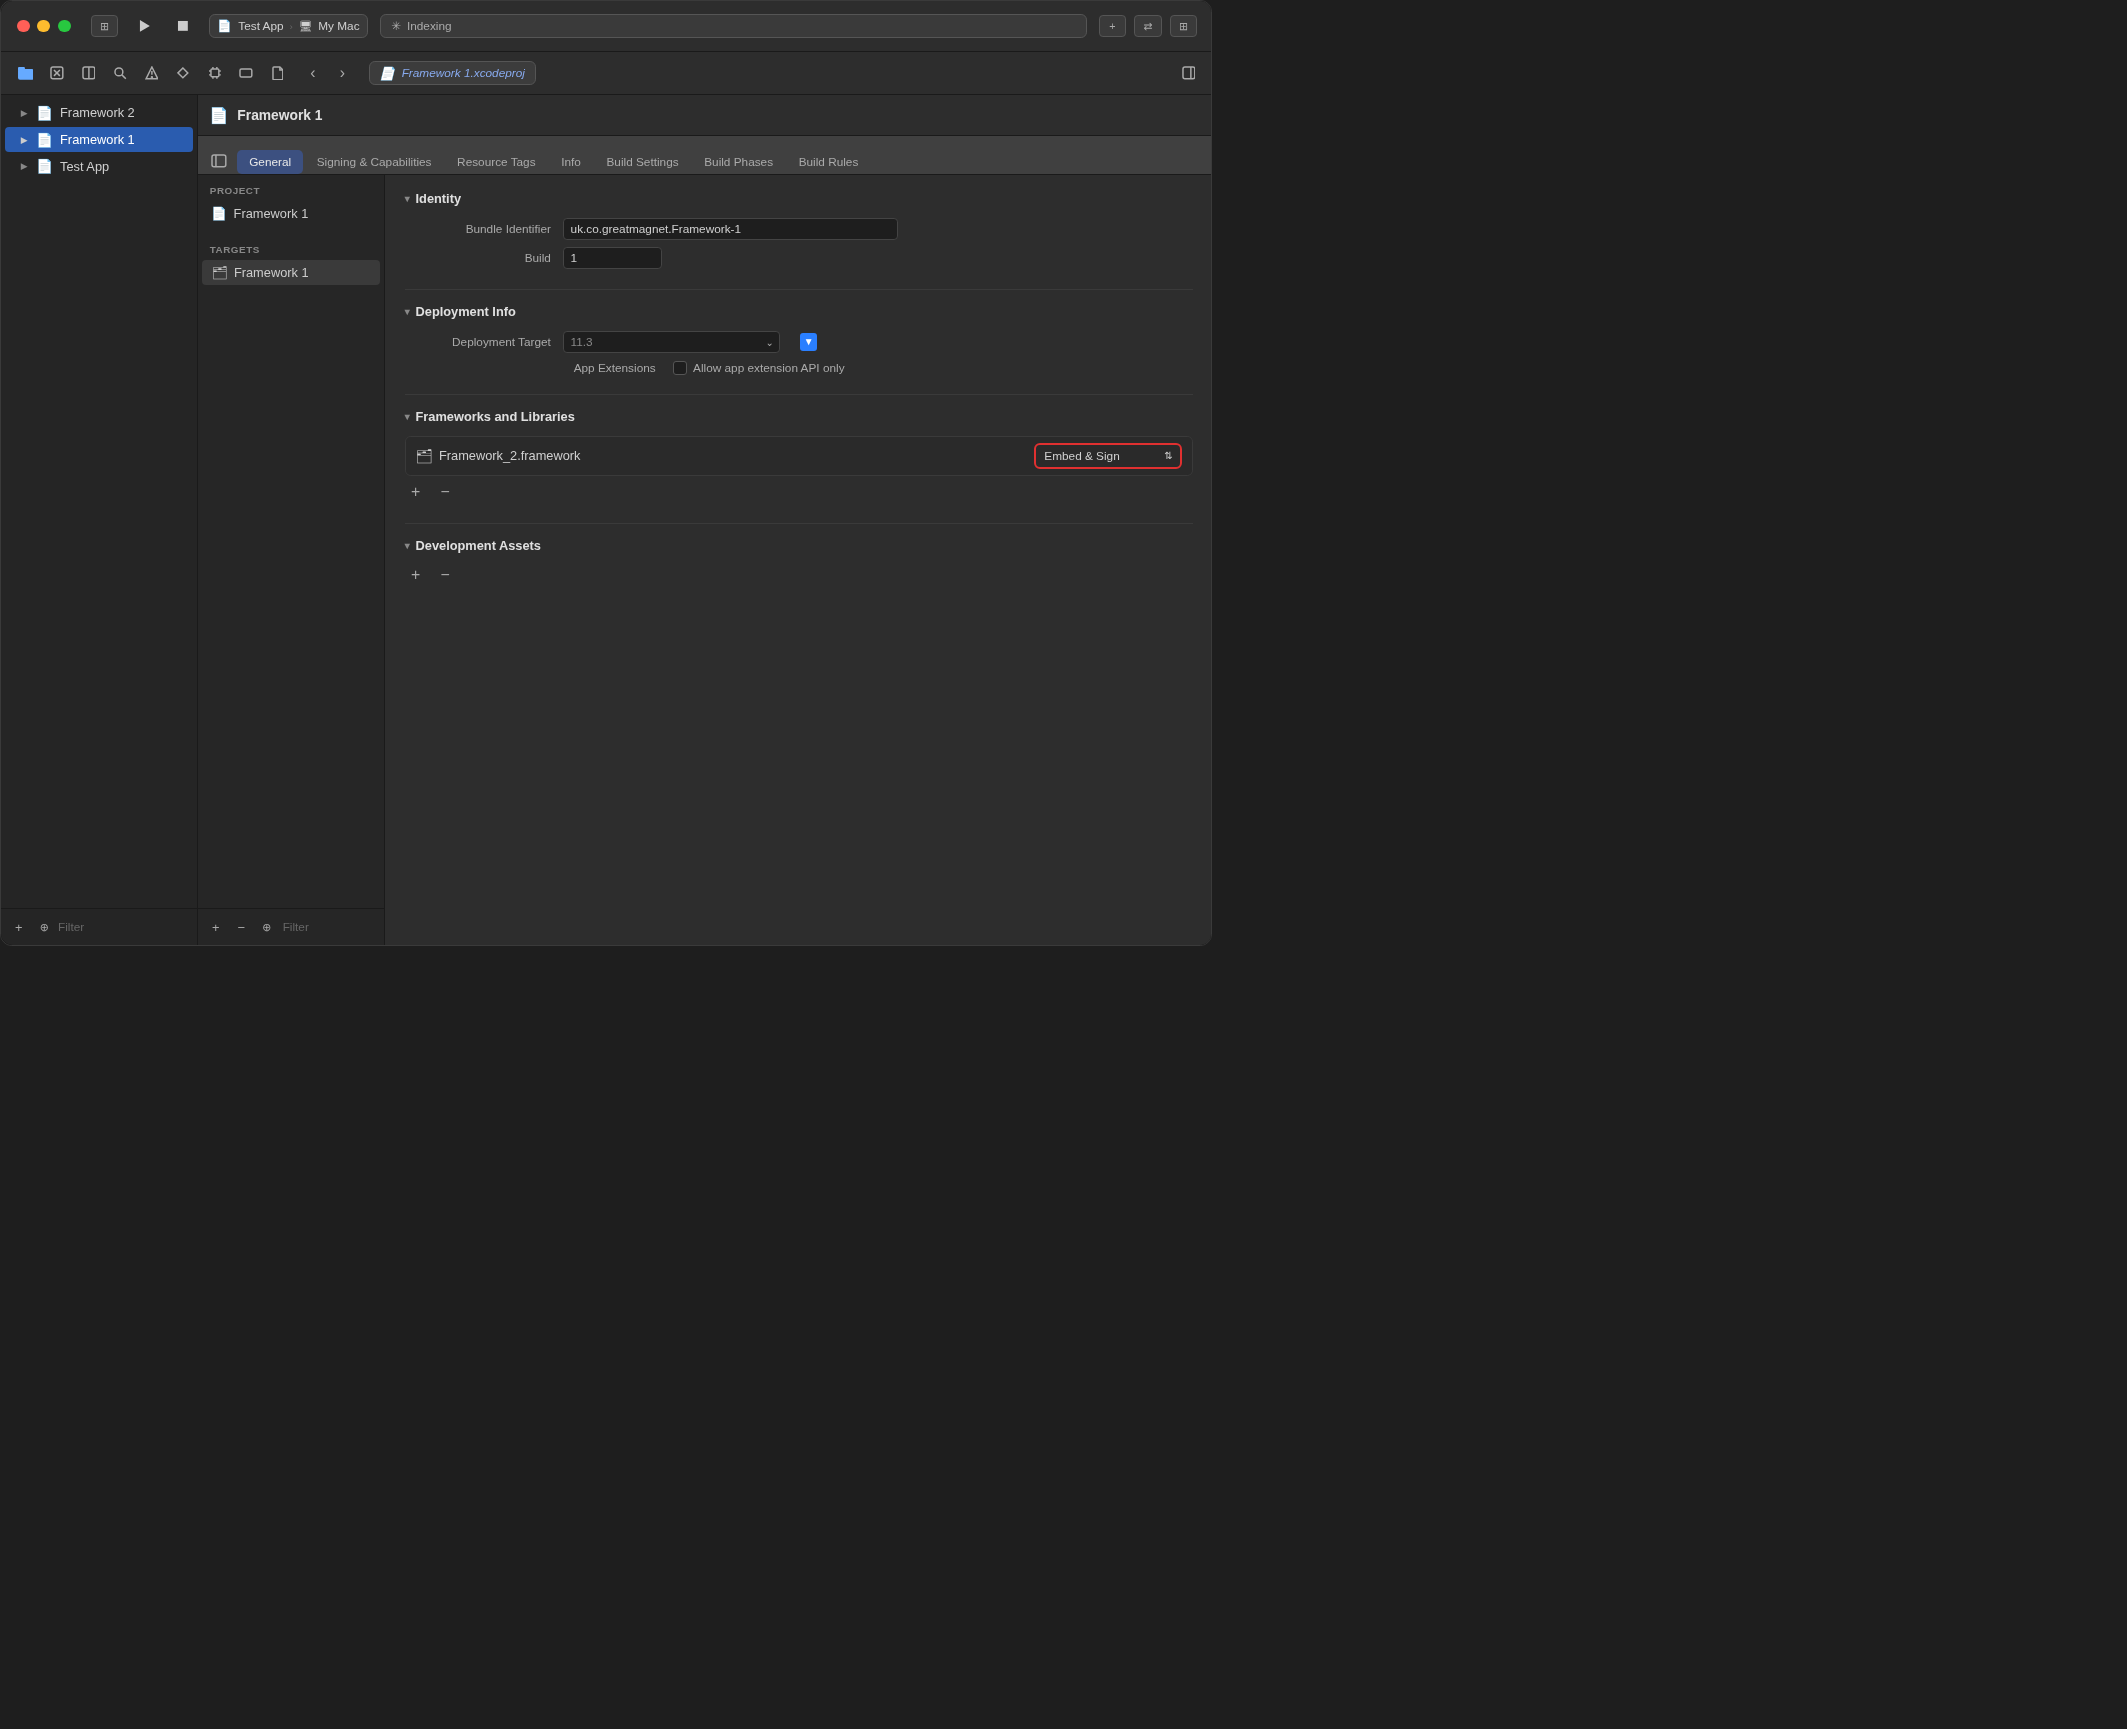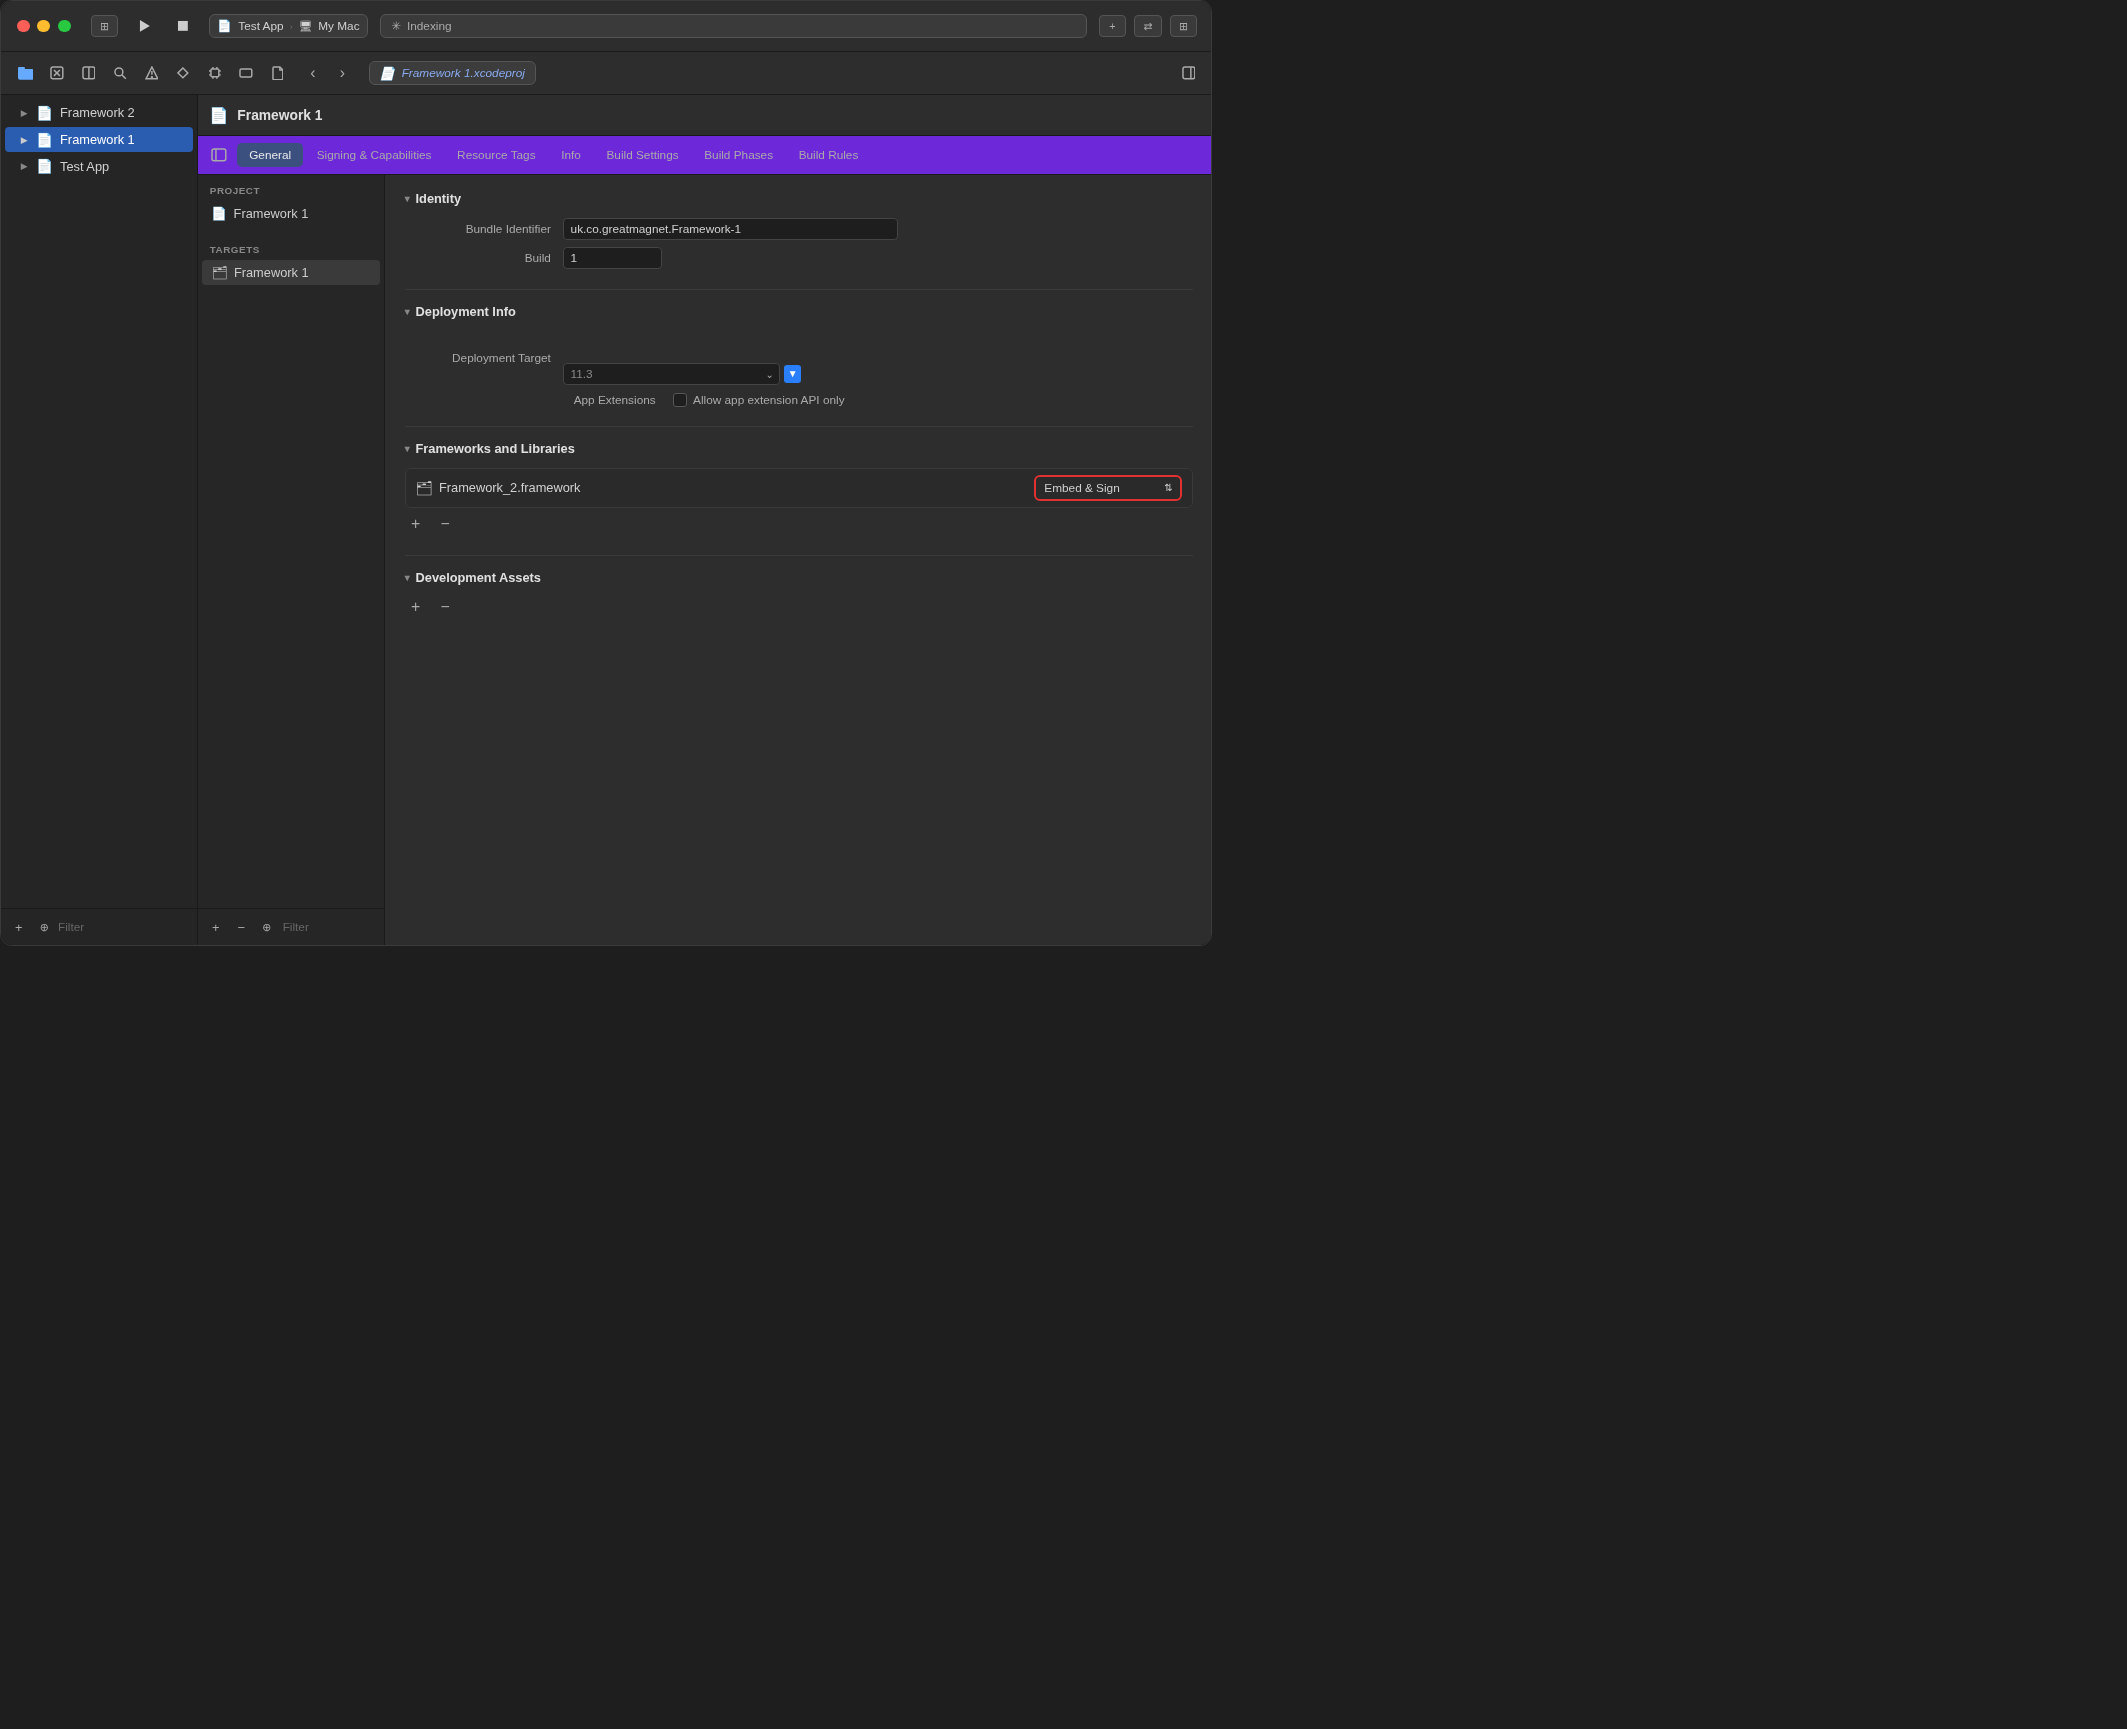--- a/index.html
+++ b/index.html
@@ -252,26 +252,26 @@
     .content-header-title {
       font-size: 13.8px;
       font-weight: 600;
       color: #e0e0e0;
     }
 
     
     .tab-bar {
       height: 39px;
       display: flex;
-      align-items: center;
+      align-items: flex-end;
       padding: 0 7.9px;
       border-bottom: 1px solid #1a1a1a;
       gap: 2px;
       flex-shrink: 0;
-      background: #6d28d9;
+      background: #404040;
     }
     .sidebar-toggle {
       width: 25.6px;
       height: 25.6px;
       display: flex;
       align-items: center;
       justify-content: center;
       cursor: pointer;
       color: #aaa;
       font-size: 13.8px;
@@ -400,22 +400,21 @@
       width: 158px;
       text-align: right;
       font-size: 11.8px;
       color: #aaa;
       padding-right: 11.8px;
       flex-shrink: 0;
     }
     .deployment-select-wrap {
       display: flex;
       align-items: center;
-      gap: 4px;
-      margin-top: 32px;
+      gap: 20px;
     }
     .deployment-select {
       background: #1e1e1e;
       border: 1px solid #444;
       border-radius: 3.9px;
       padding: 3px 23.6px 3px 6.9px;
       font-size: 11.8px;
       color: #888;
       outline: none;
       min-width: 217px;

